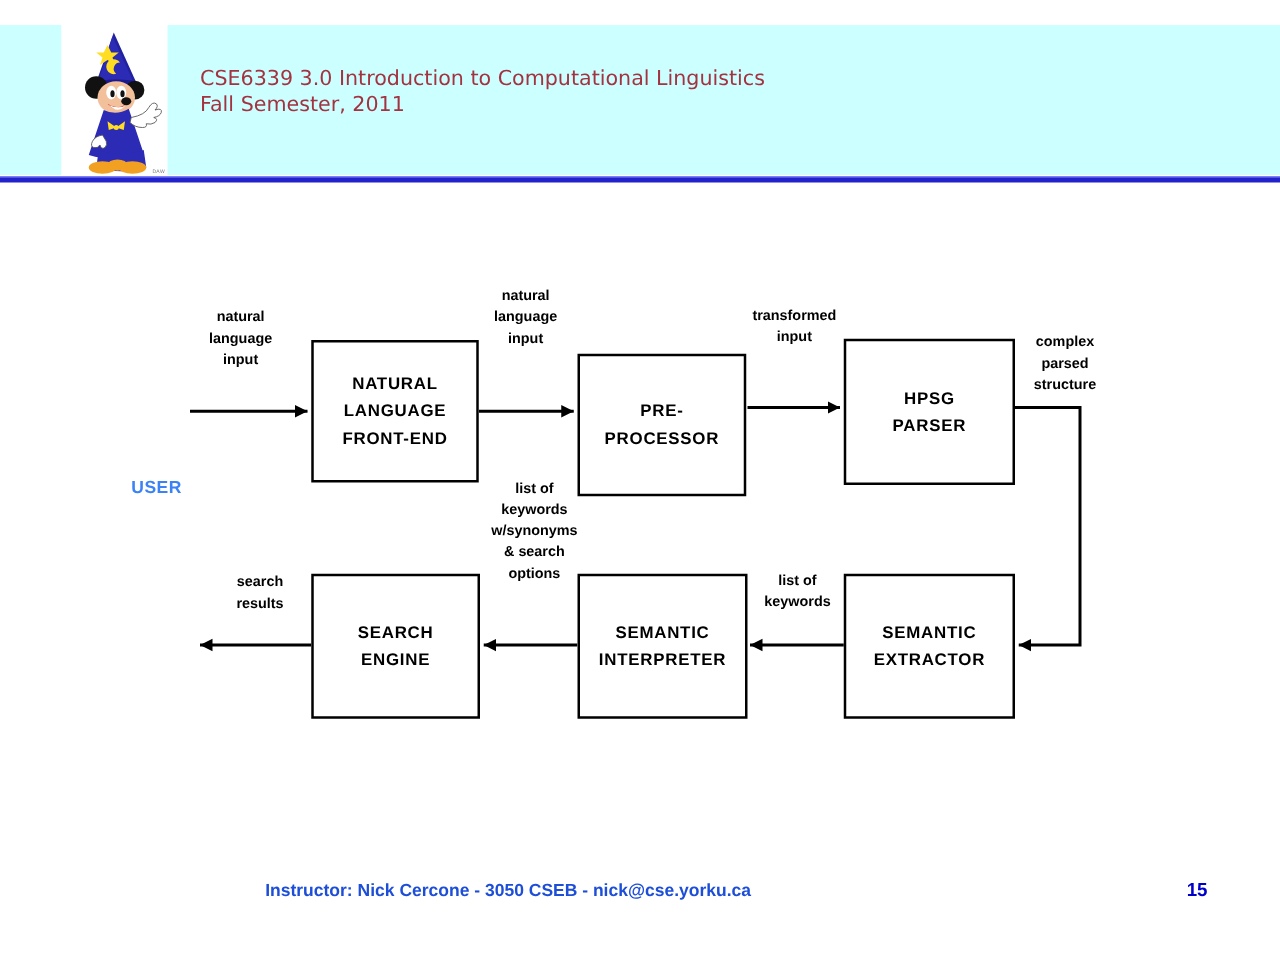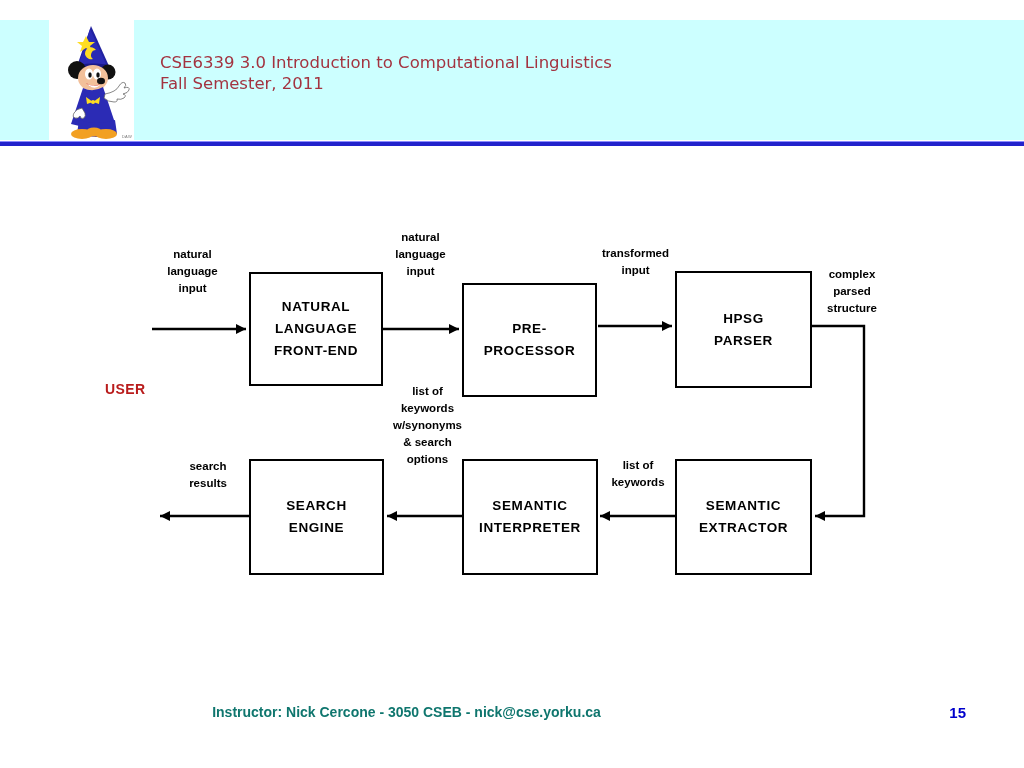--- a/index.html
+++ b/index.html
@@ -99,32 +99,32 @@
     line-height: 17px;
     color: #000000;
     text-align: center;
     white-space: nowrap;
   }
   .actor-label {
     position: absolute;
     font-family: "Liberation Sans", sans-serif;
     font-weight: bold;
     font-size: 14px;
-    color: #b91c1c;
+    color: #3b82f6;
     letter-spacing: .4px;
   }
 
   
   #footer-text {
     position: absolute;
     left: 0;
     top: 704px;
     width: 813px;
     text-align: center;
-    color: #0f766e;
+    color: #1d4ed8;
     font-weight: bold;
     font-size: 14px;
     font-family: "Liberation Sans", sans-serif;
   }
   #footer-page {
     position: absolute;
     right: 58px;
     top: 704px;
     color: #0000cc;
     font-weight: bold;

